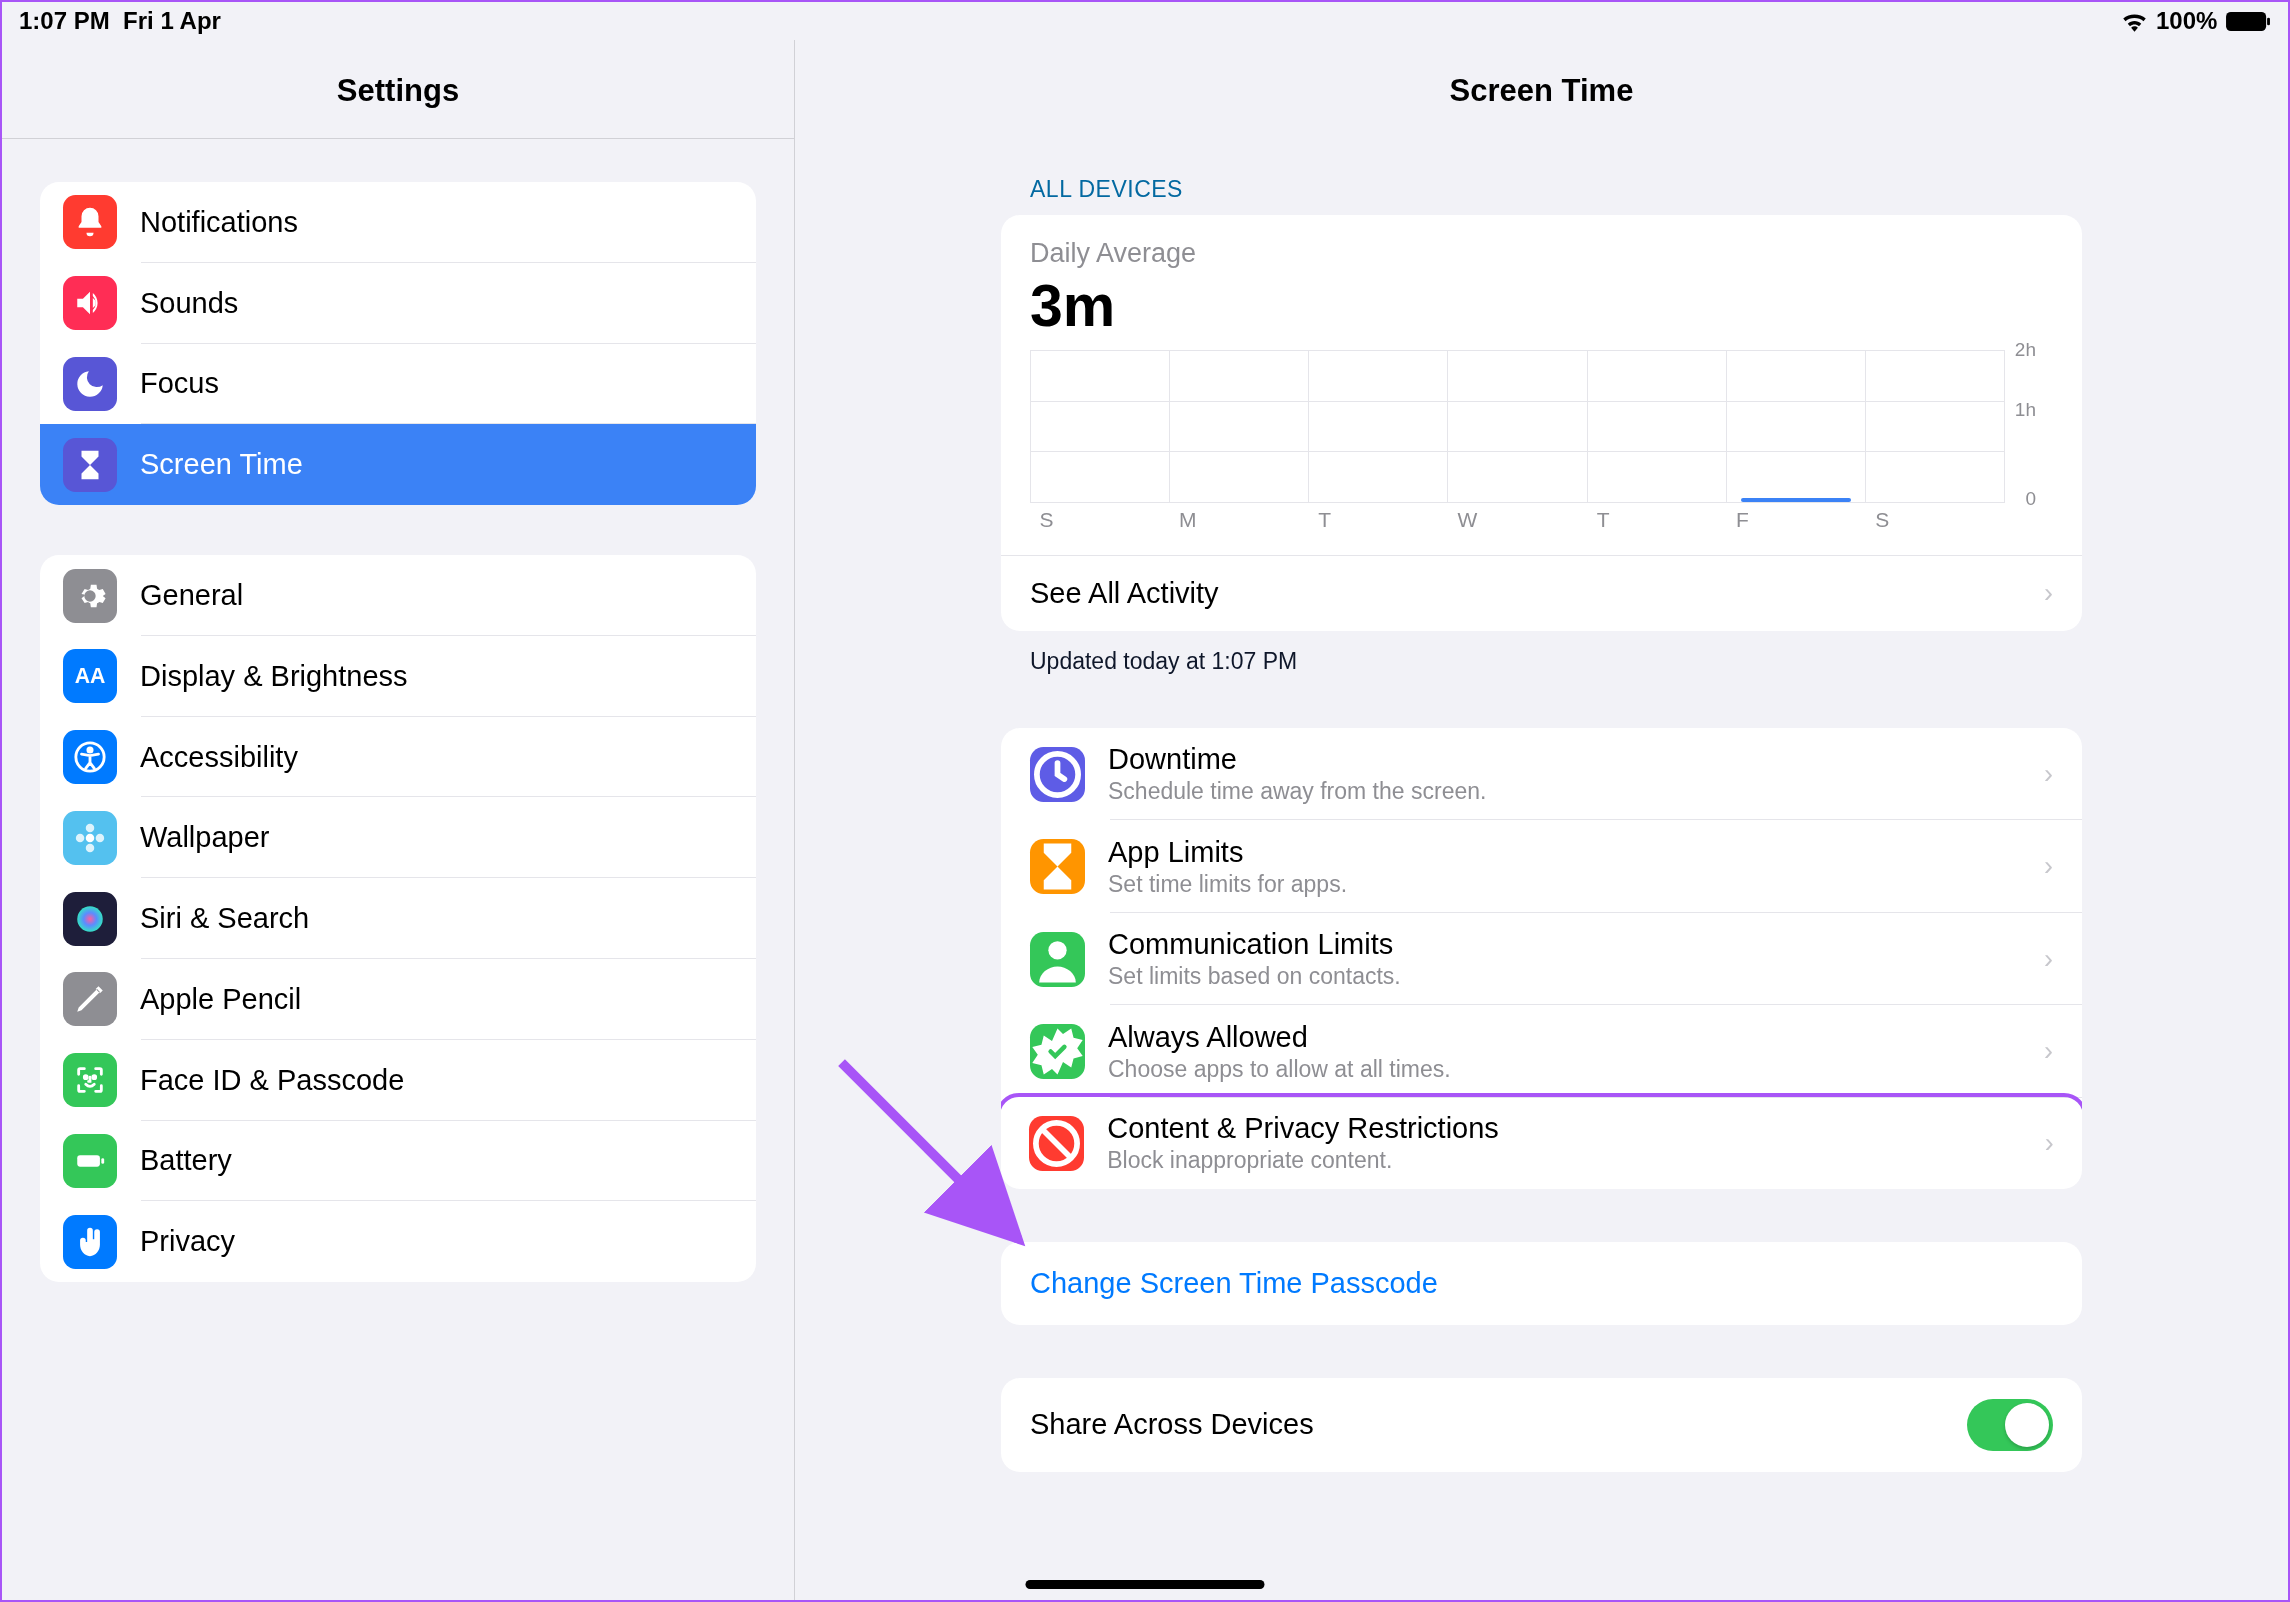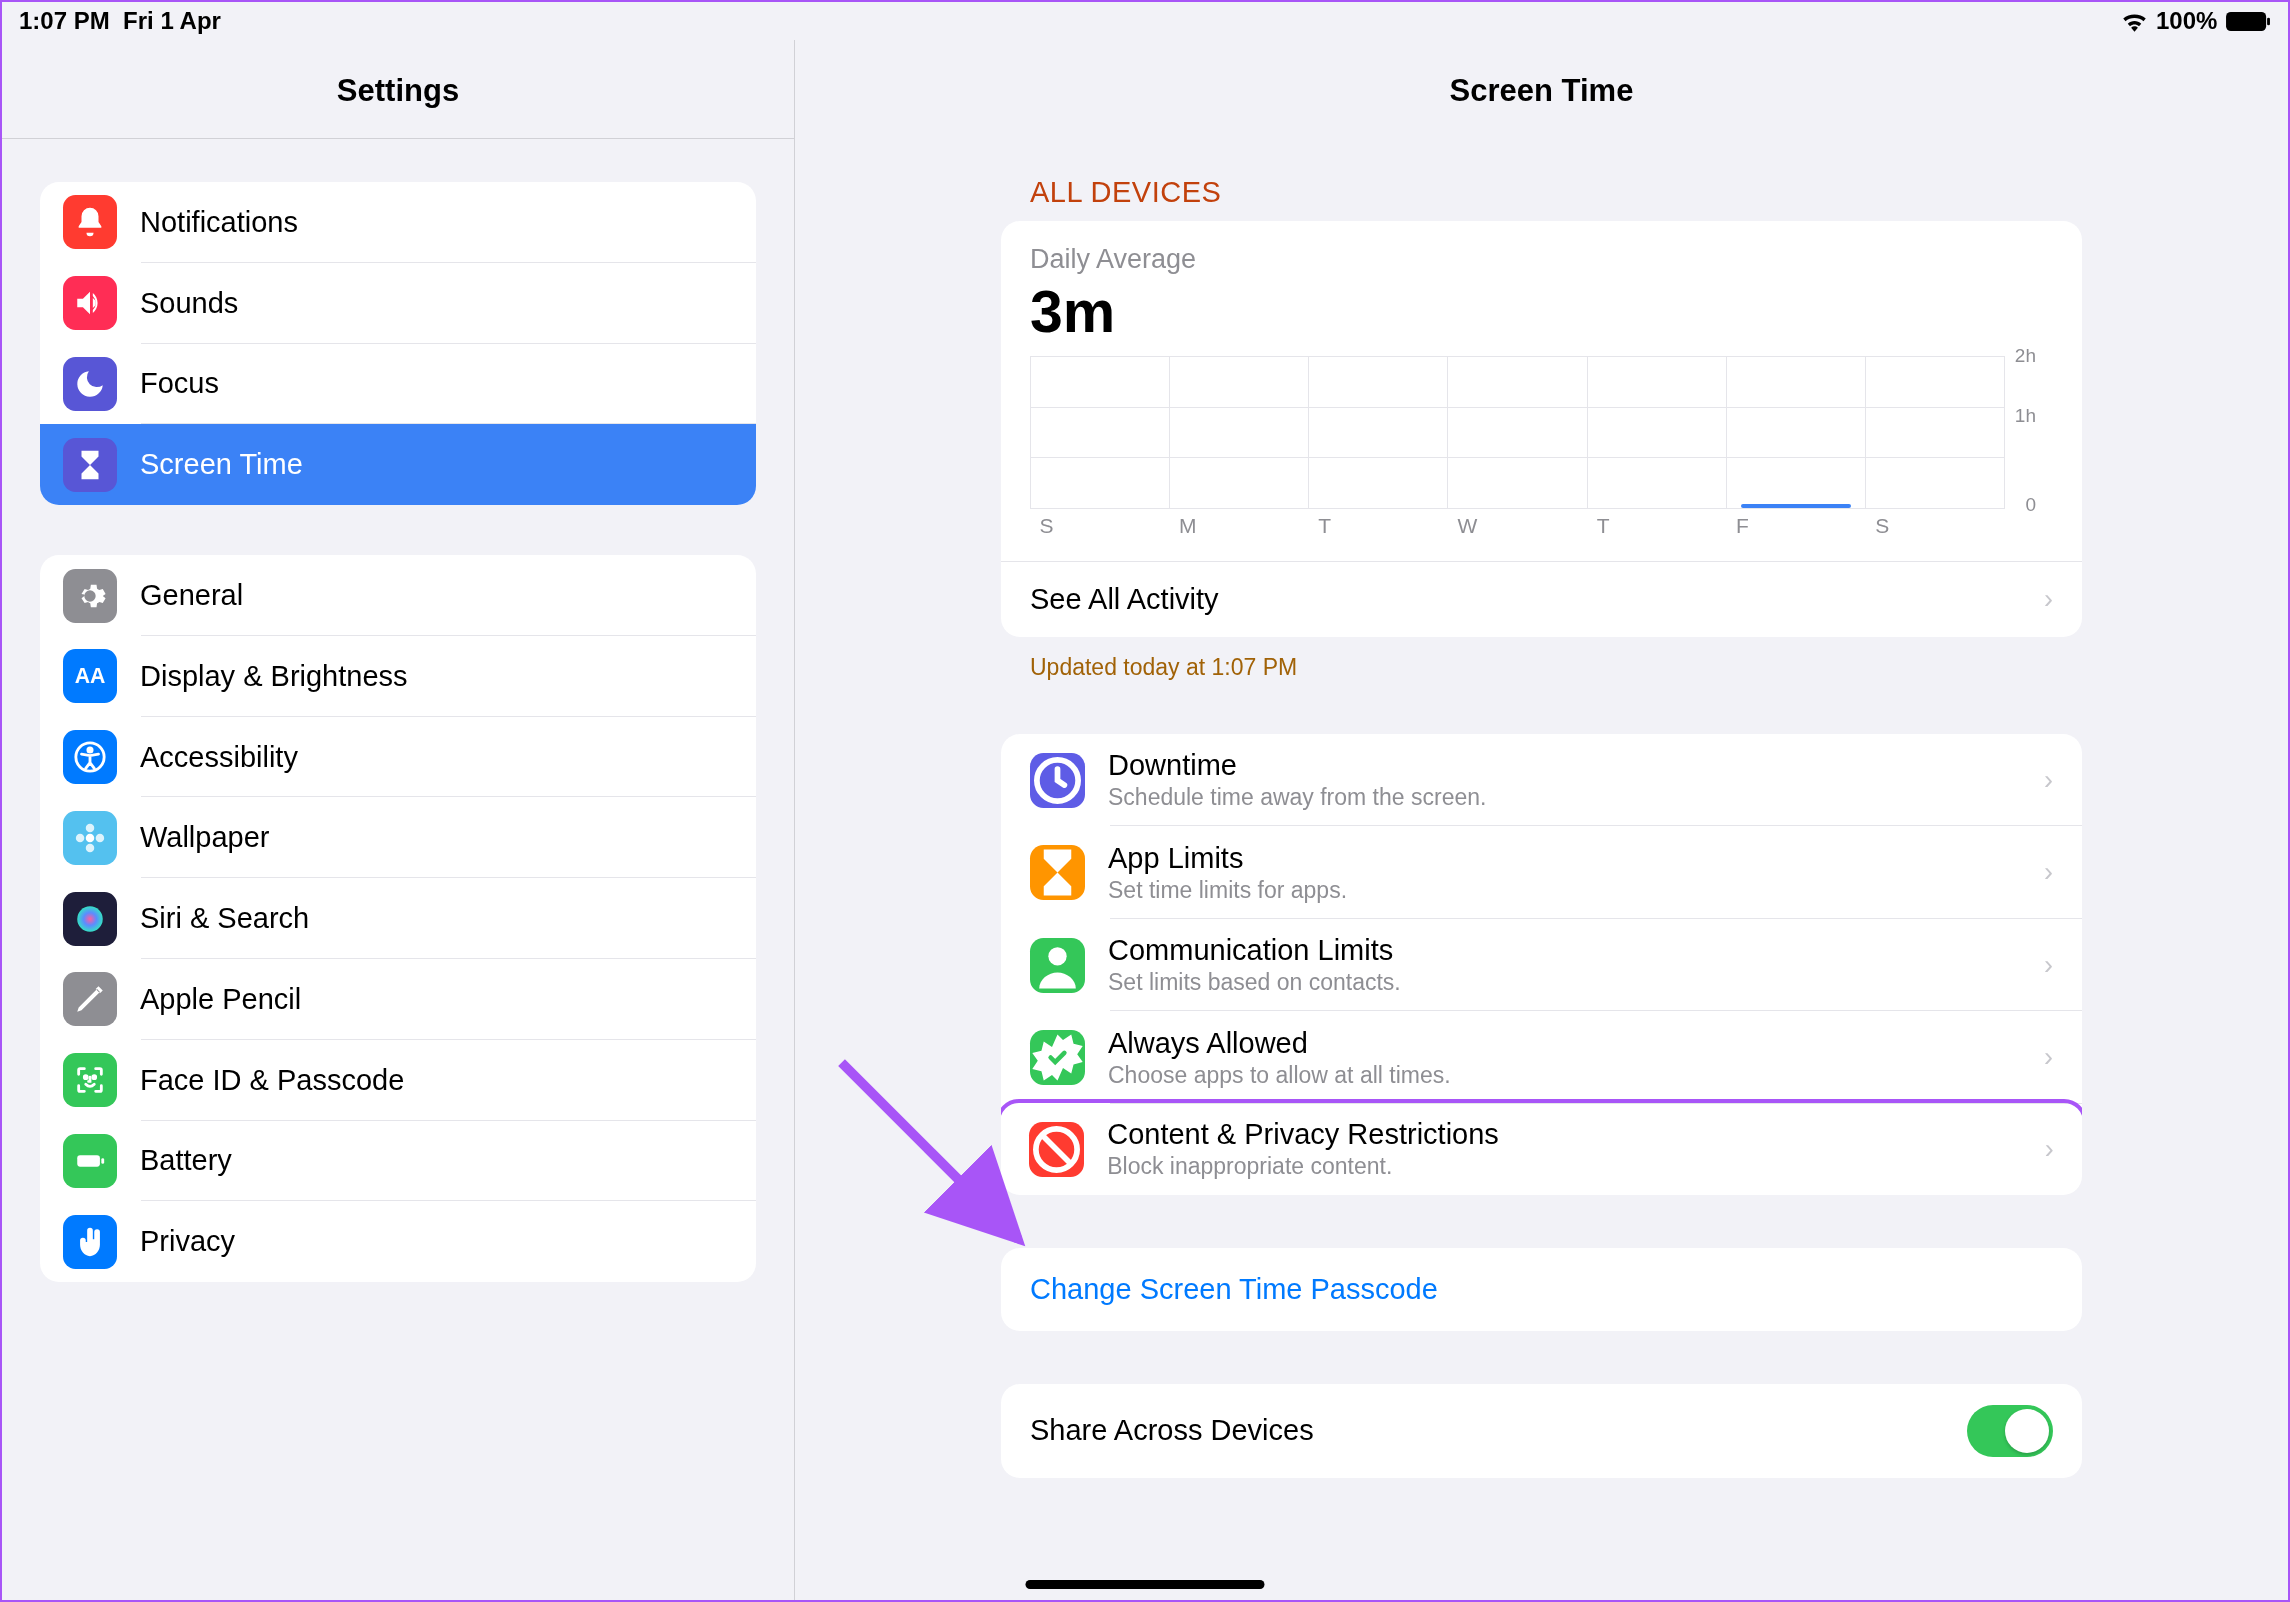--- a/index.html
+++ b/index.html
@@ -96,22 +96,22 @@
   text-align: center;
   font-size: 31px;
   font-weight: 700;
   padding: 33px 0 29px;
 }
 .main-scroll {
   padding: 0 206px;
   overflow-y: auto;
 }
 .section-header {
-  font-size: 29px;
-  color: #c2410c;
+  font-size: 23px;
+  color: #0369a1;
   padding: 38px 0 11.5px 29px;
   letter-spacing: 0.5px;
 }
 .card {
   background: #fff;
   border-radius: 19px;
   overflow: hidden;
 }
 .card-pad {
   padding: 23px 29px;
@@ -162,21 +162,21 @@
   border-top: 1px solid #e5e5ea;
   padding: 21px 29px;
   display: flex;
   justify-content: space-between;
   align-items: center;
   font-size: 29px;
 }
 .chevron { color: #c7c7cc; font-size: 27px; }
 .updated {
   font-size: 23px;
-  color: #a16207;
+  color: #0f172a;
   padding: 17px 0 0 29px;
 }
 .option-row {
   display: flex;
   align-items: center;
   padding: 15.3px 29px;
   gap: 23px;
   position: relative;
   cursor: pointer;
 }

